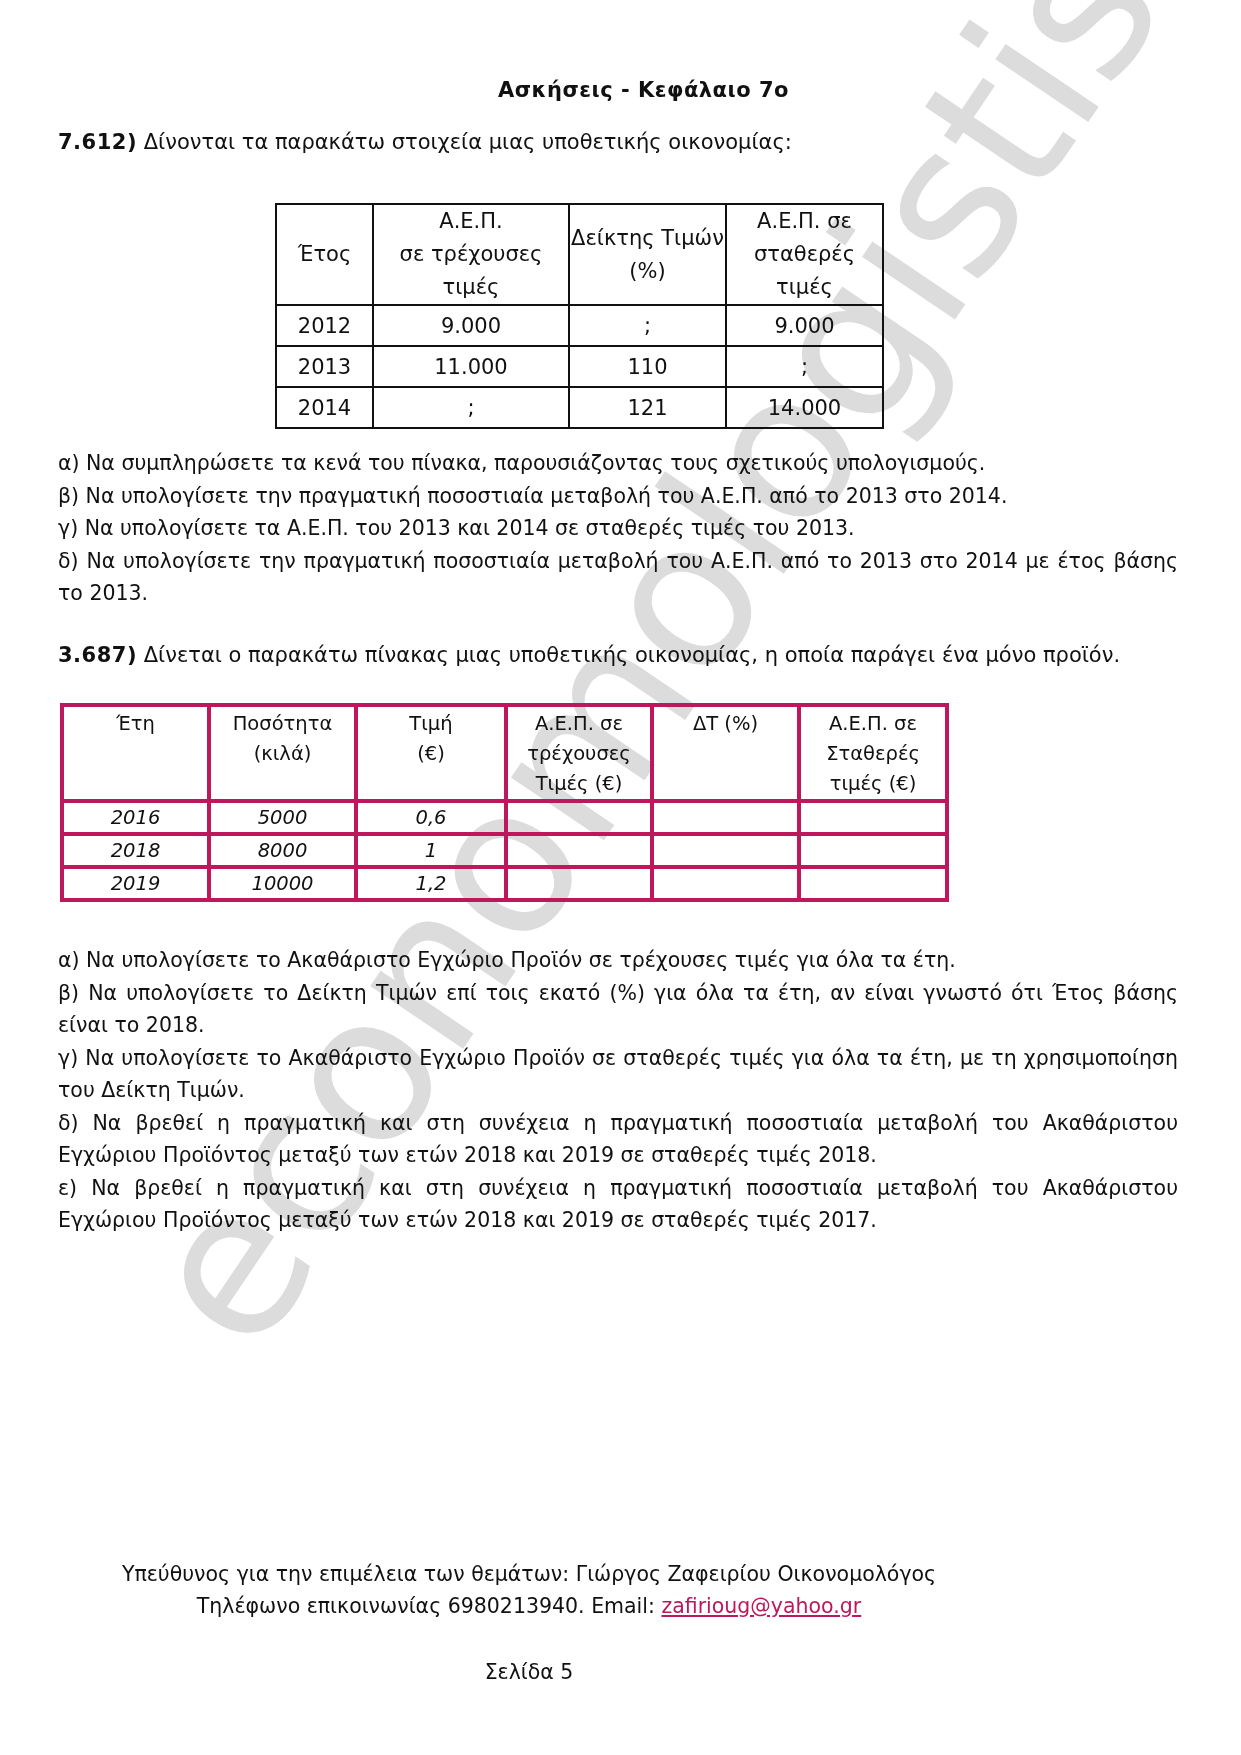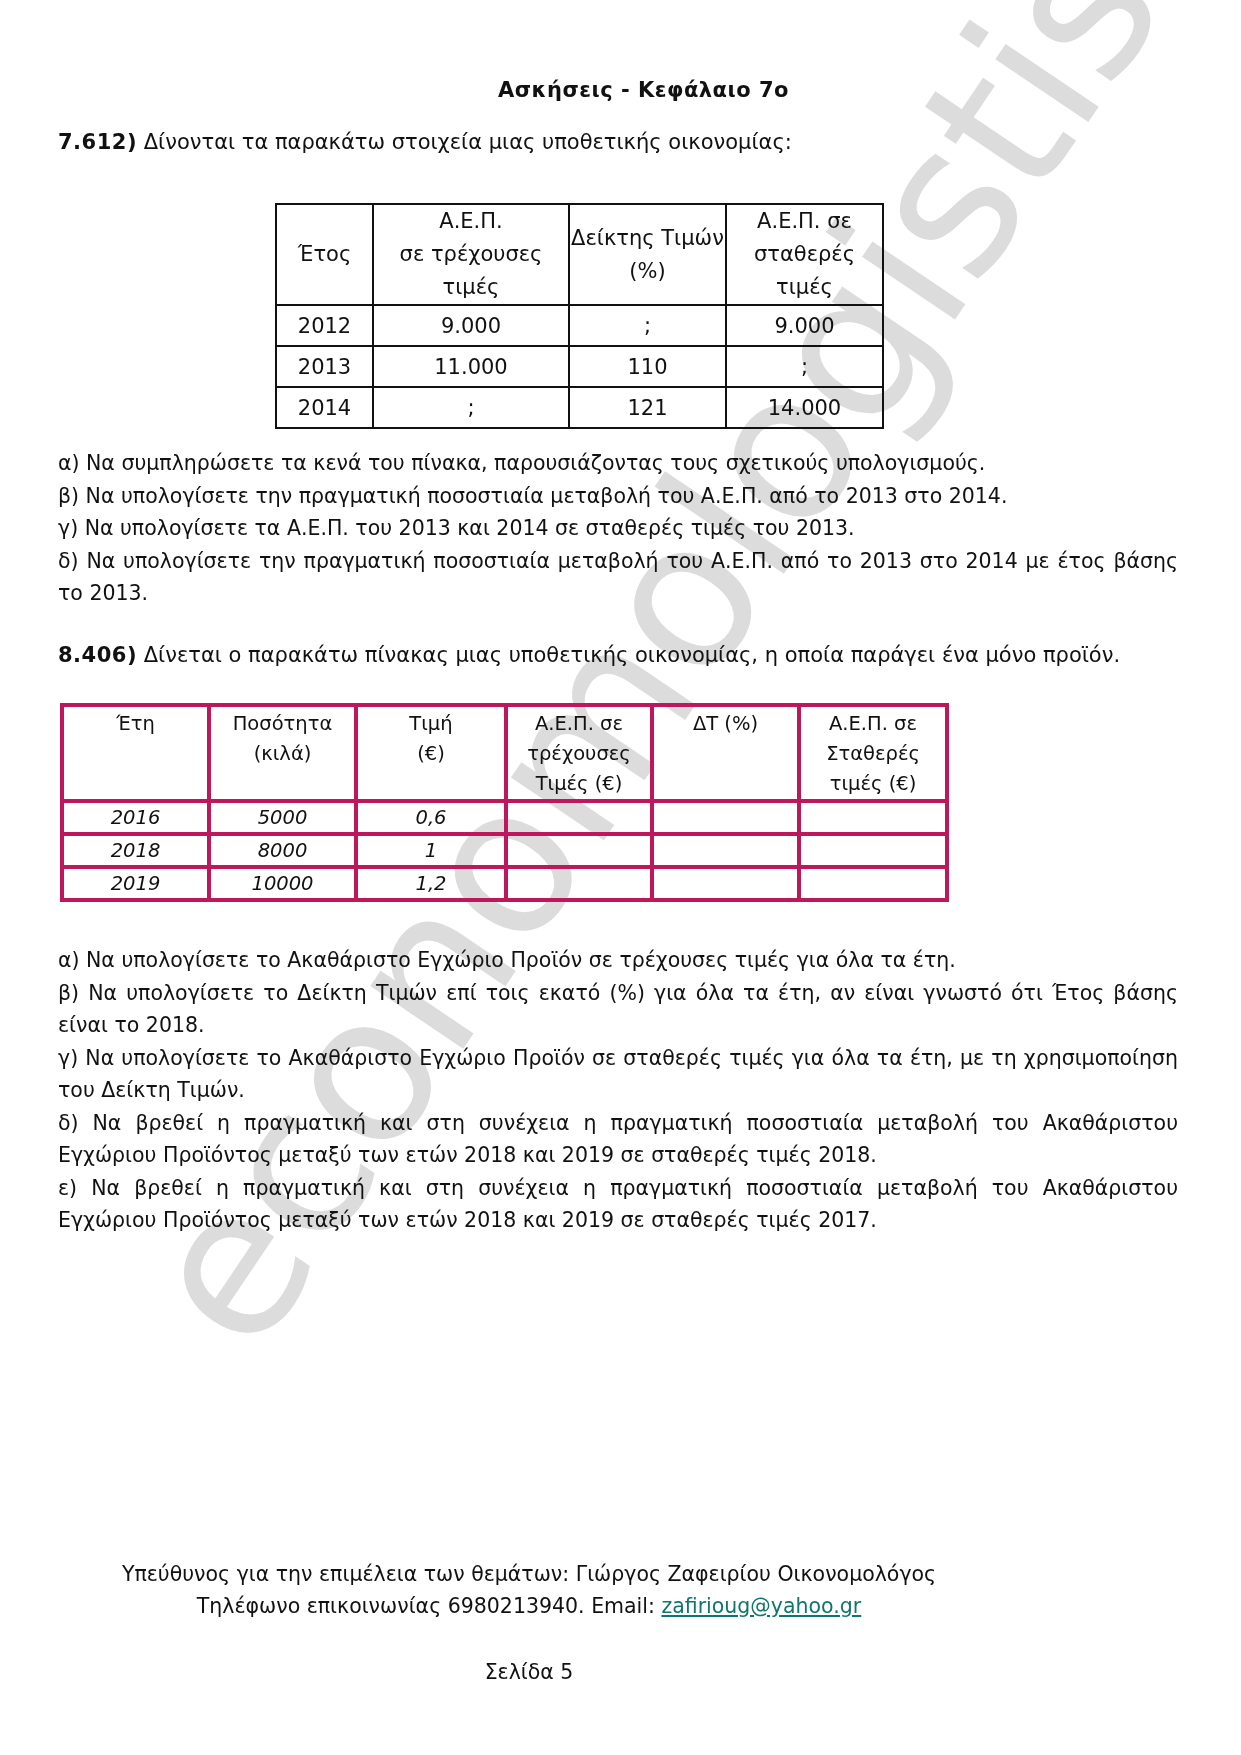--- a/index.html
+++ b/index.html
@@ -112,21 +112,21 @@
       text-align: justify;
     }
     .footer {
       position: absolute;
       left: 0;
       width: 1058px;
       text-align: center;
       font-size: 20.5px;
     }
     .email {
-      color: #0f766e;
+      color: #be185d;
       text-decoration: underline;
     }
   </style>
 </head>
 <body>
 
 <div class="watermark">economologistis.gr/</div>
 
 <div class="page">
 
@@ -175,21 +175,21 @@
   </table>
 
   <div class="para" style="top:447px;">
     <div>α) Να συμπληρώσετε τα κενά του πίνακα, παρουσιάζοντας τους σχετικούς υπολογισμούς.</div>
     <div>β) Να υπολογίσετε την πραγματική ποσοστιαία μεταβολή του Α.Ε.Π. από το 2013 στο 2014.</div>
     <div>γ) Να υπολογίσετε τα Α.Ε.Π. του 2013 και 2014 σε σταθερές τιμές του 2013.</div>
     <div>δ) Να υπολογίσετε την πραγματική ποσοστιαία μεταβολή του Α.Ε.Π. από το 2013 στο 2014 με έτος βάσης το 2013.</div>
   </div>
 
   <div class="ex-heading" style="top:643px;">
-    <span class="num">8.406)</span>
+    <span class="num">3.687)</span>
     <span>Δίνεται ο παρακάτω πίνακας μιας υποθετικής οικονομίας, η οποία παράγει ένα μόνο προϊόν.</span>
   </div>
 
   <table class="t2">
     <colgroup>
       <col style="width:147px">
       <col style="width:147px">
       <col style="width:150px">
       <col style="width:146px">
       <col style="width:147px">

